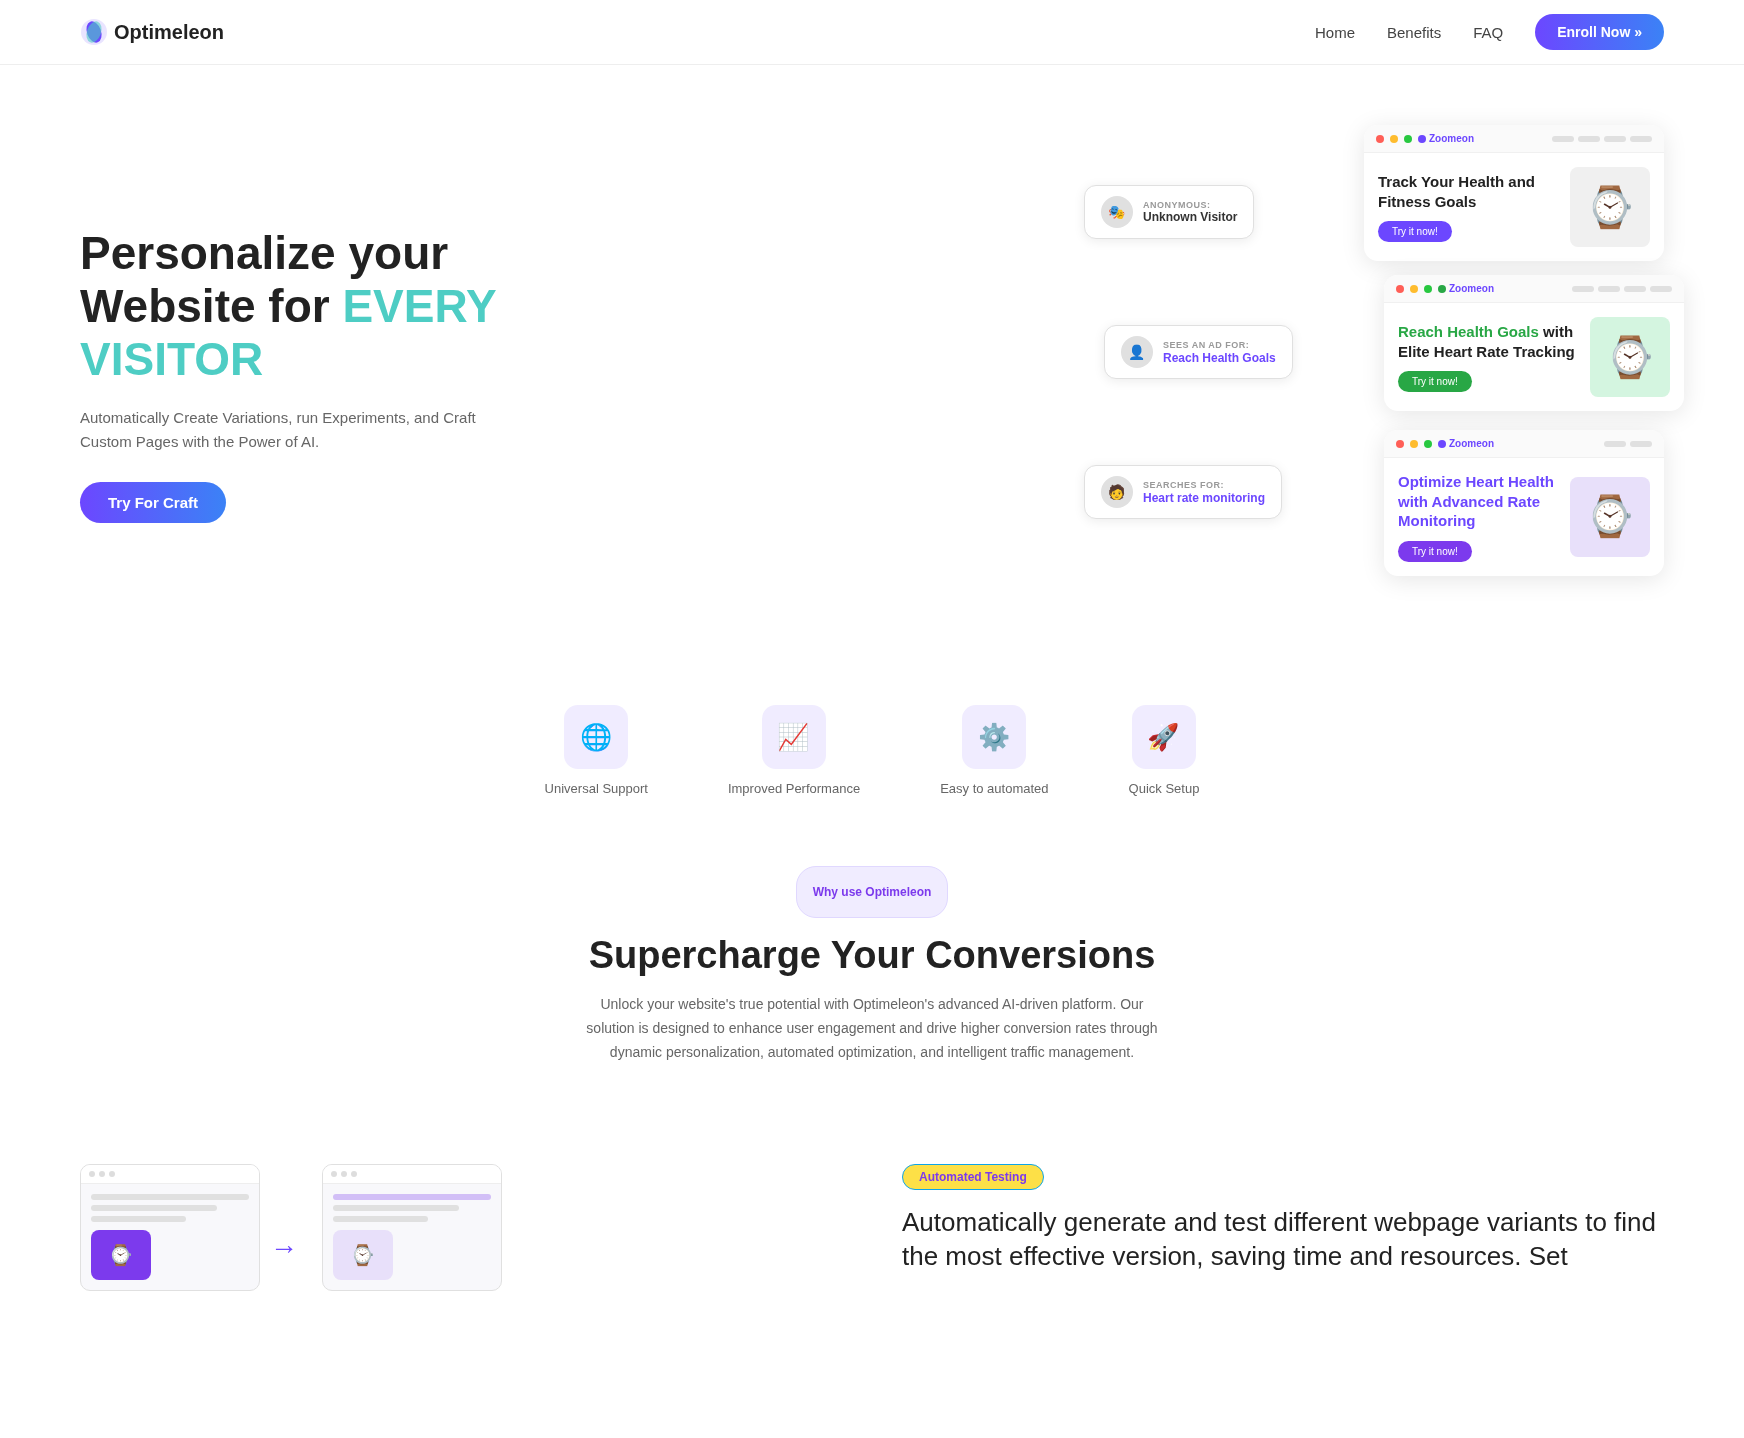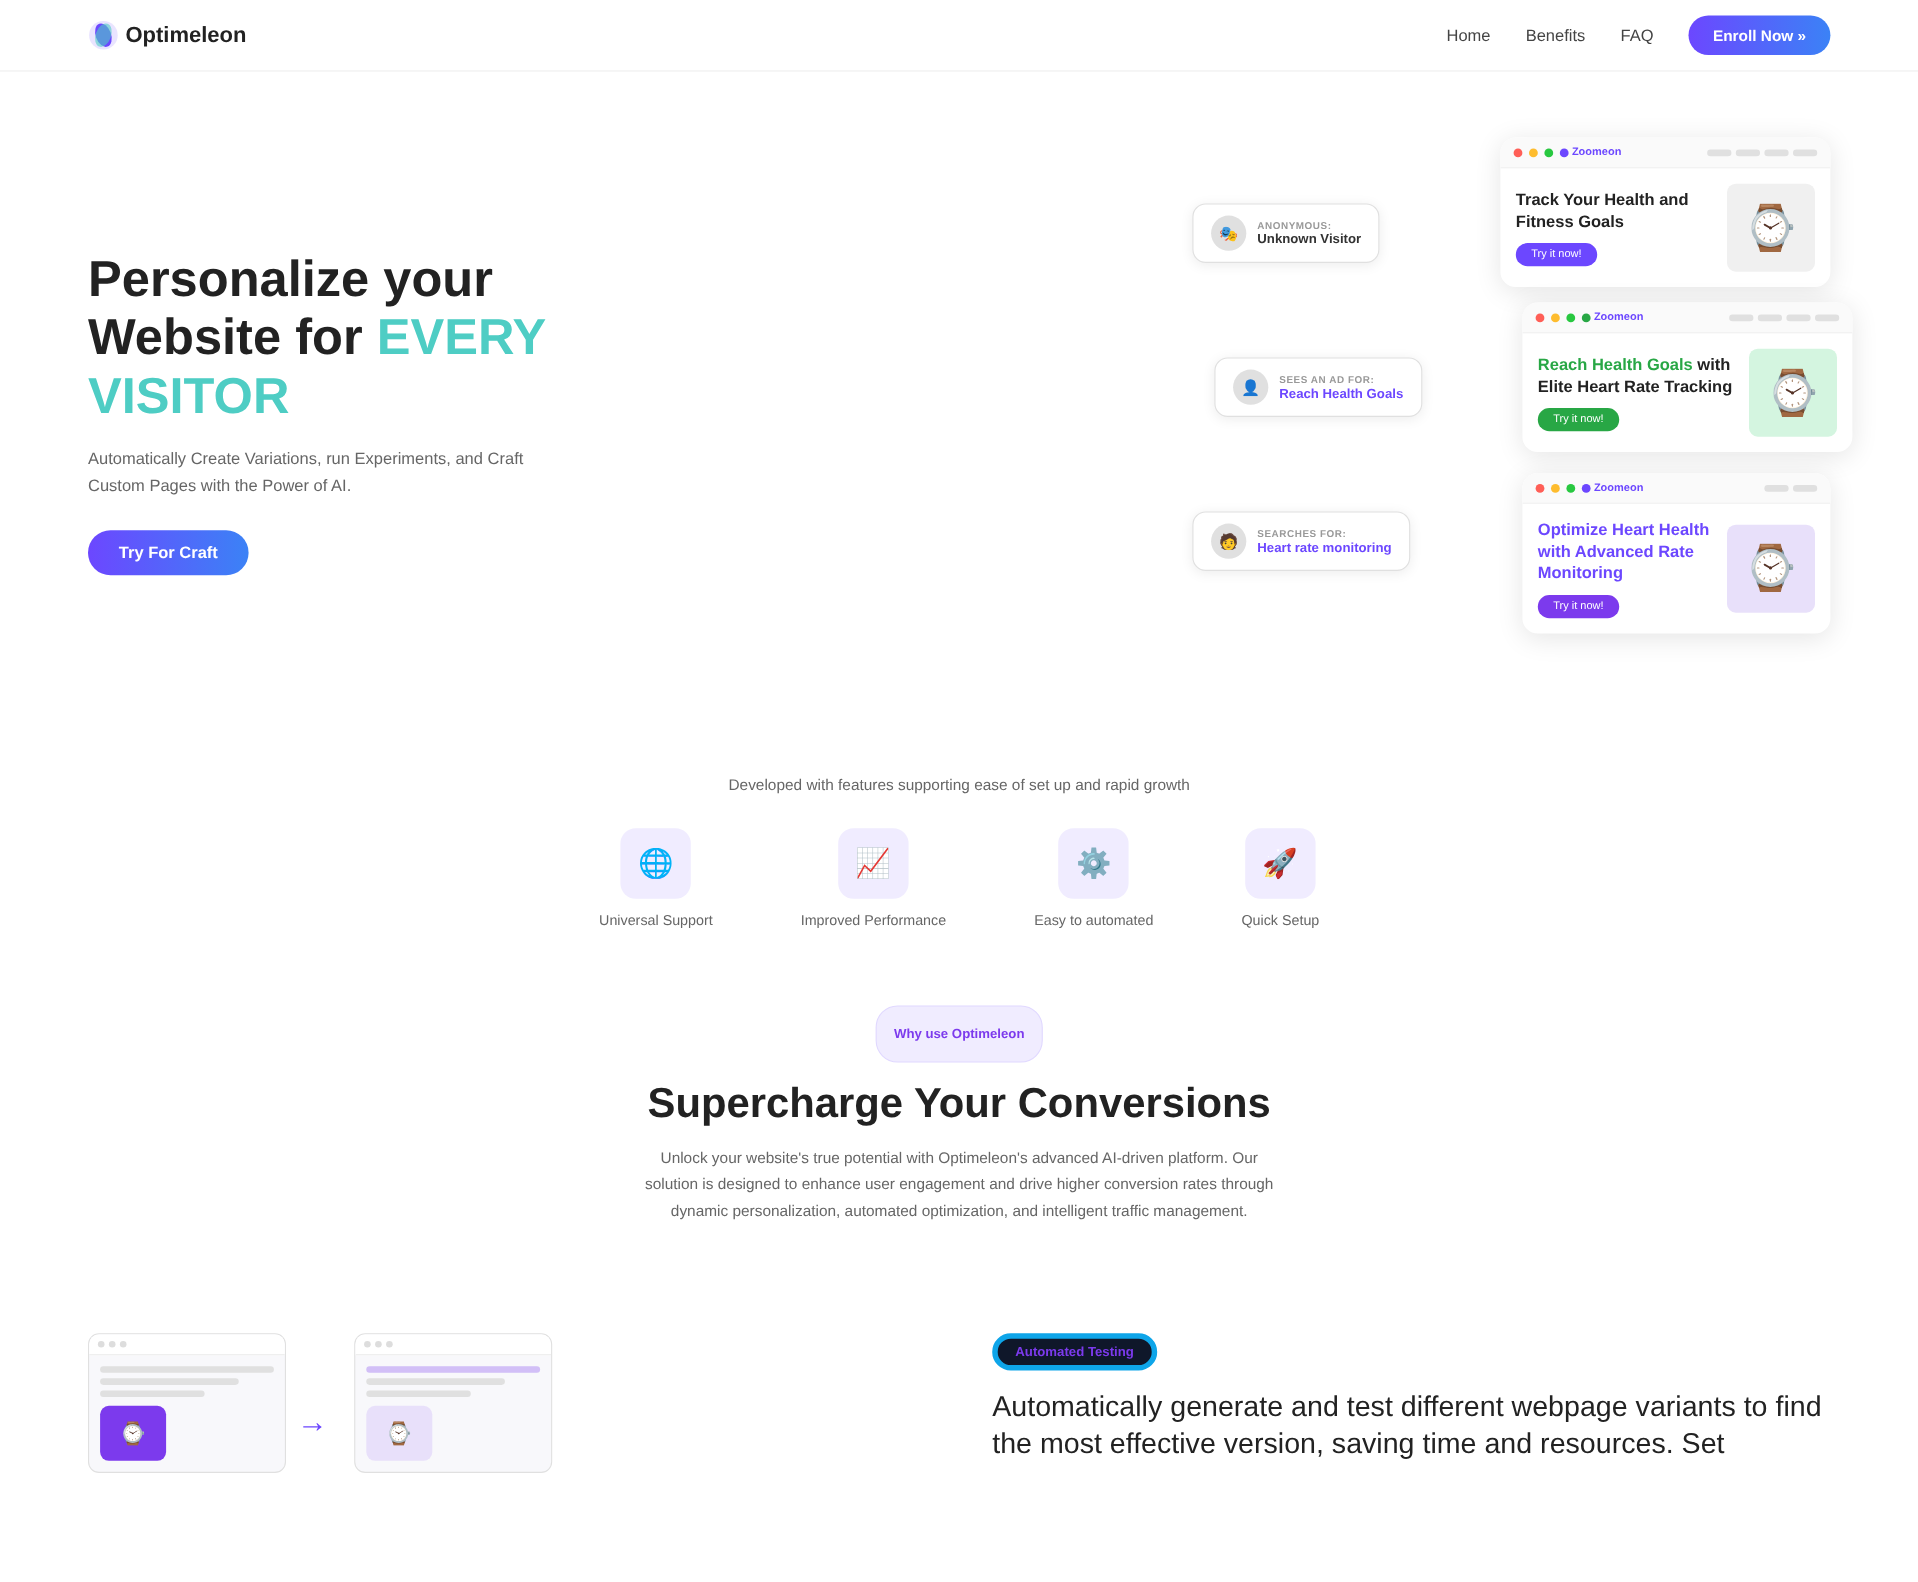--- a/index.html
+++ b/index.html
@@ -121,22 +121,22 @@
       border-radius: 20px; padding: 18px 16px; margin-bottom: 16px; border: 1px solid #e0d8ff;
     }
     .why-section h2 { font-size: 38px; font-weight: 800; margin-bottom: 16px; }
     .why-desc { font-size: 14px; color: #666; max-width: 580px; margin: 0 auto 40px; line-height: 1.7; }
 
     
     .bottom-section { display: flex; padding: 20px 80px; gap: 60px; align-items: flex-start; }
     .bottom-left { flex: 1; }
     .bottom-right { flex: 1; }
     .auto-badge {
-      display: inline-block; background: #0f172a; color: #7c3aed; font-size: 12px; font-weight: 600;
-      border-radius: 20px; padding: 5px 16px; margin-bottom: 16px; border: 5px solid #0ea5e9;
+      display: inline-block; background: #fde047; color: #7c3aed; font-size: 12px; font-weight: 600;
+      border-radius: 20px; padding: 5px 16px; margin-bottom: 16px; border: 1px solid #0ea5e9;
     }
     .bottom-right h3 { font-size: 26px; font-weight: 400; margin-bottom: 14px; line-height: 1.3; }
 
     
     .mockup-pair { display: flex; gap: 12px; align-items: flex-end; position: relative; }
     .mini-browser {
       background: #f8f8fb; border-radius: 10px; border: 1px solid #e0e0e0; overflow: hidden; width: 180px;
     }
     .mini-browser-bar { display: flex; gap: 4px; padding: 6px 8px; background: #fff; border-bottom: 1px solid #eee; }
     .mini-dot { width: 6px; height: 6px; border-radius: 50%; background: #ddd; }
@@ -275,21 +275,20 @@
           <button class="try-btn-sm purple-outline">Try it now!</button>
         </div>
         <div class="watch-img watch-bg-purple">⌚</div>
       </div>
     </div>
 
   </div>
 </section>
 
 <section class="features-bar">
-  <p>Developed with features supporting ease of set up and rapid growth</p>
   <div class="features-icons">
     <div class="feature-item">
       <div class="feature-icon-box">🌐</div>
       <span class="feature-label">Universal Support</span>
     </div>
     <div class="feature-item">
       <div class="feature-icon-box">📈</div>
       <span class="feature-label">Improved Performance</span>
     </div>
     <div class="feature-item">

